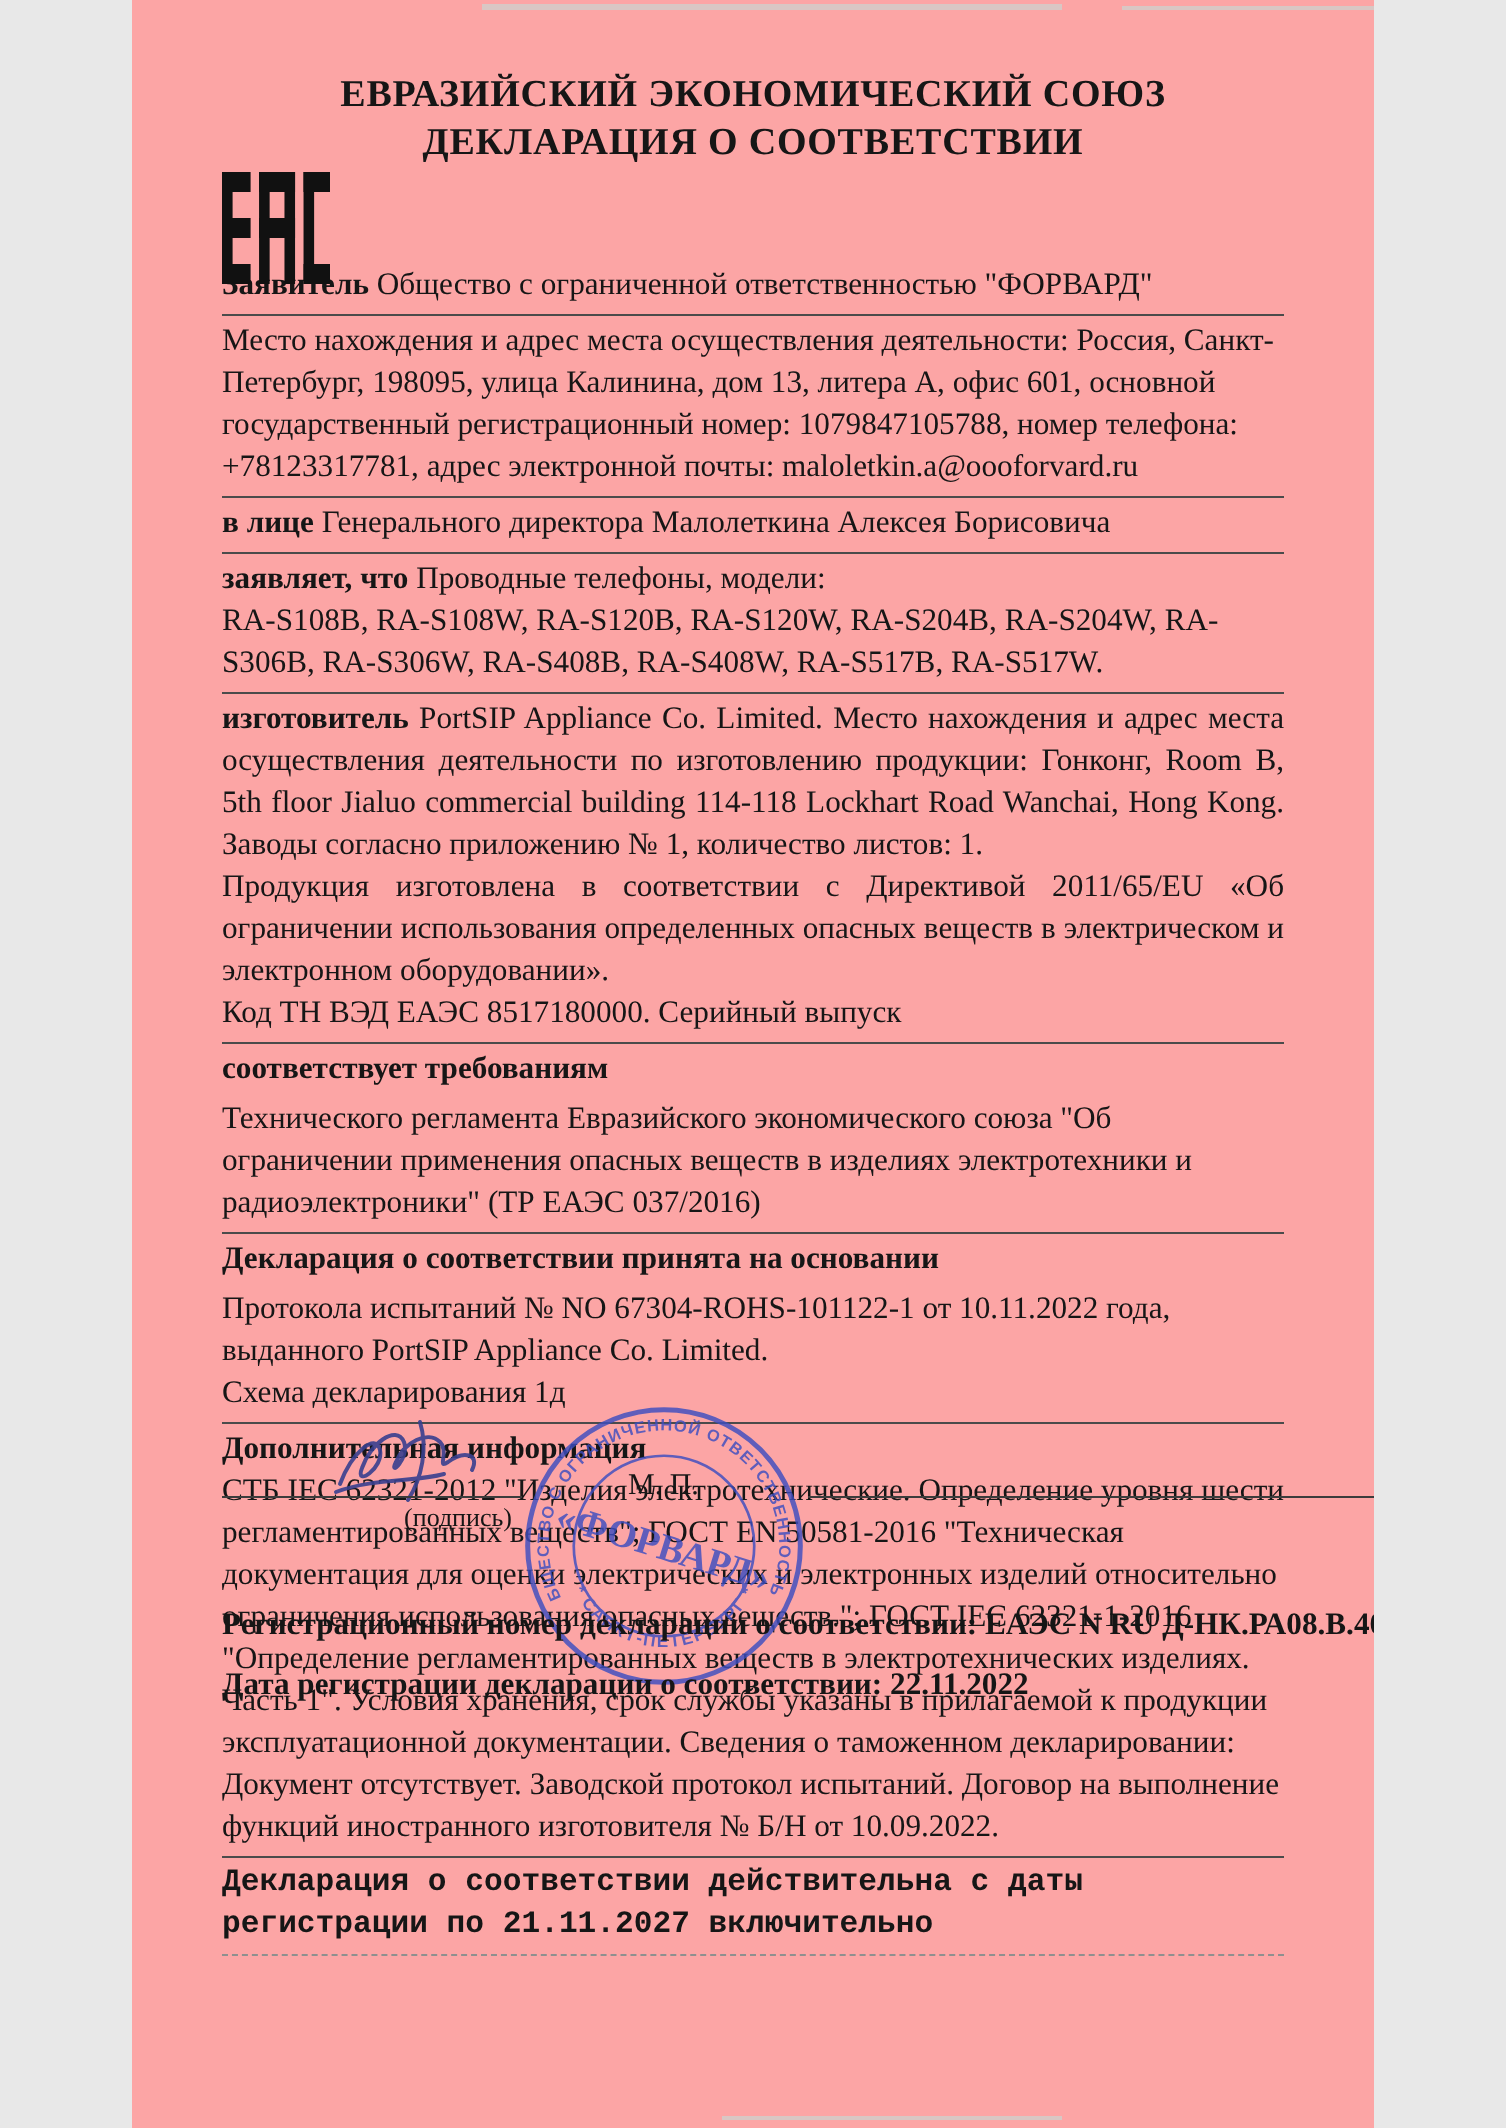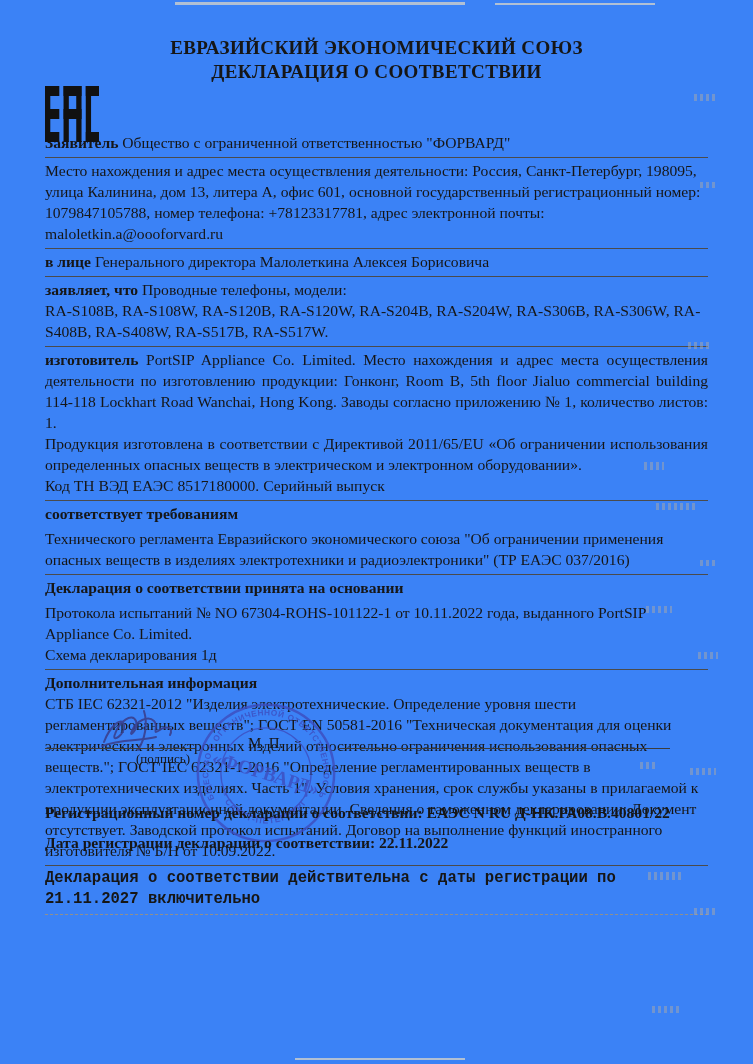--- a/index.html
+++ b/index.html
@@ -1,18 +1,18 @@
 <!DOCTYPE html>
 <html><head>
 <meta charset="utf-8">
 <style>
   html,body { margin:0; padding:0; background:#e8e8e8; }
   .page {
-    position:relative; width:753px; height:1064px; margin:0 auto;
-    background:#3b82f6; overflow:hidden;
+    position:relative; width:621px; height:1064px; margin:0 auto;
+    background:#fca5a5; overflow:hidden;
     font-family:"Liberation Serif","DejaVu Serif",serif;
     color:#161616;
   }
   
   .titles { padding-top:36px; text-align:center; font-weight:bold; font-size:19px; line-height:24px; letter-spacing:.4px; }
   .eac-logo { position:absolute; left:45px; top:86px; }
   
   .doc-body { margin:46px 45px 0 45px; font-size:15.6px; line-height:21px; }
   .doc-body p { margin:0; }
   .sec { border-bottom:1px solid #4b4b4b; padding:2px 0 4px; }

